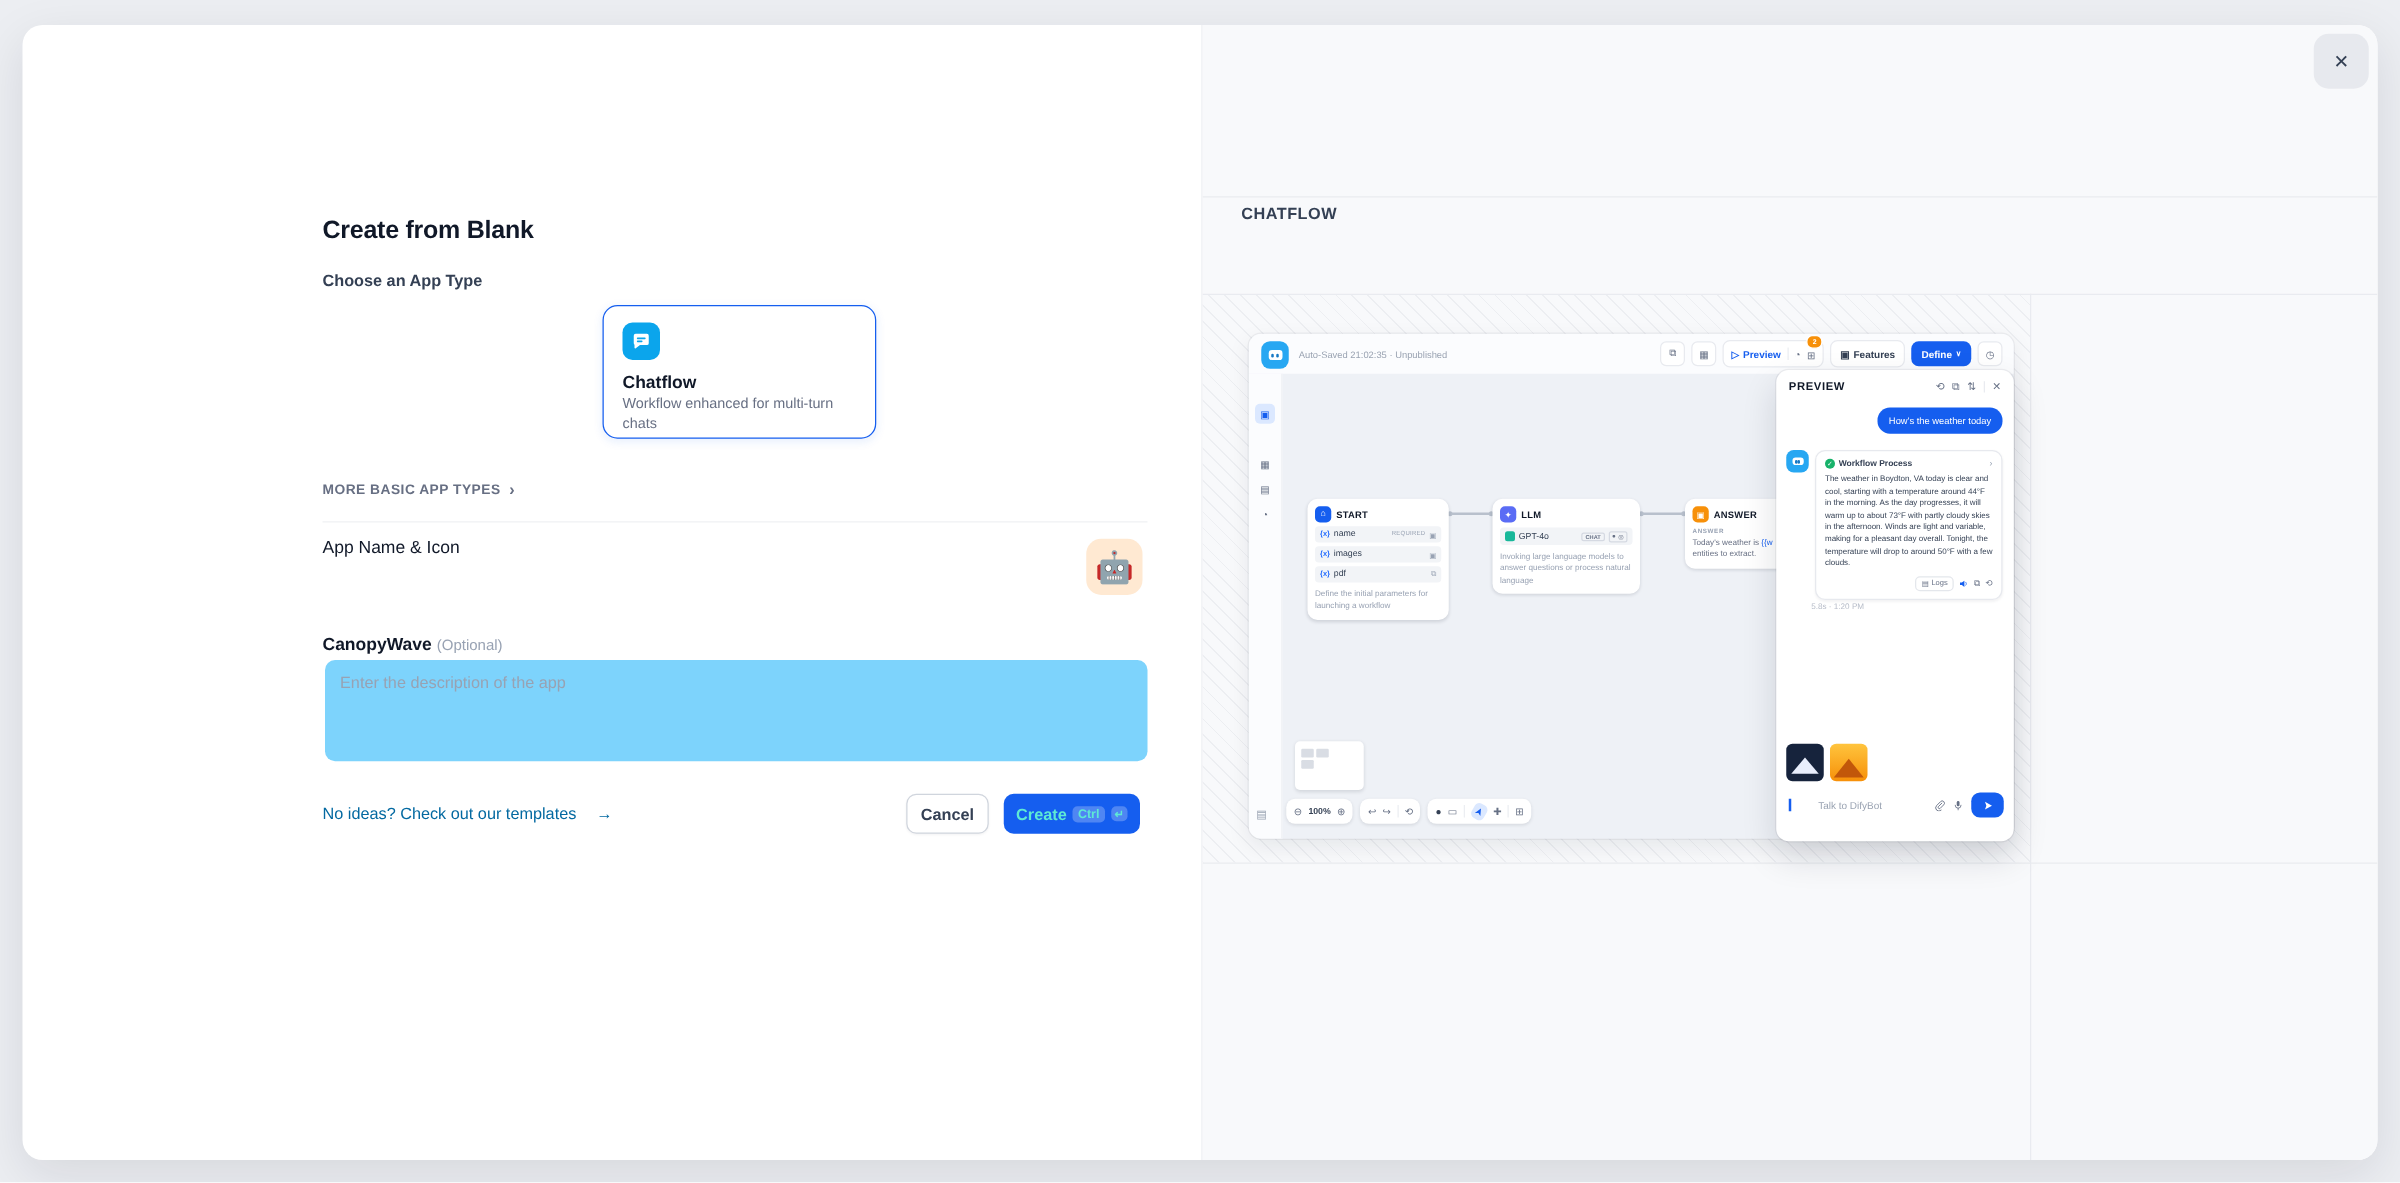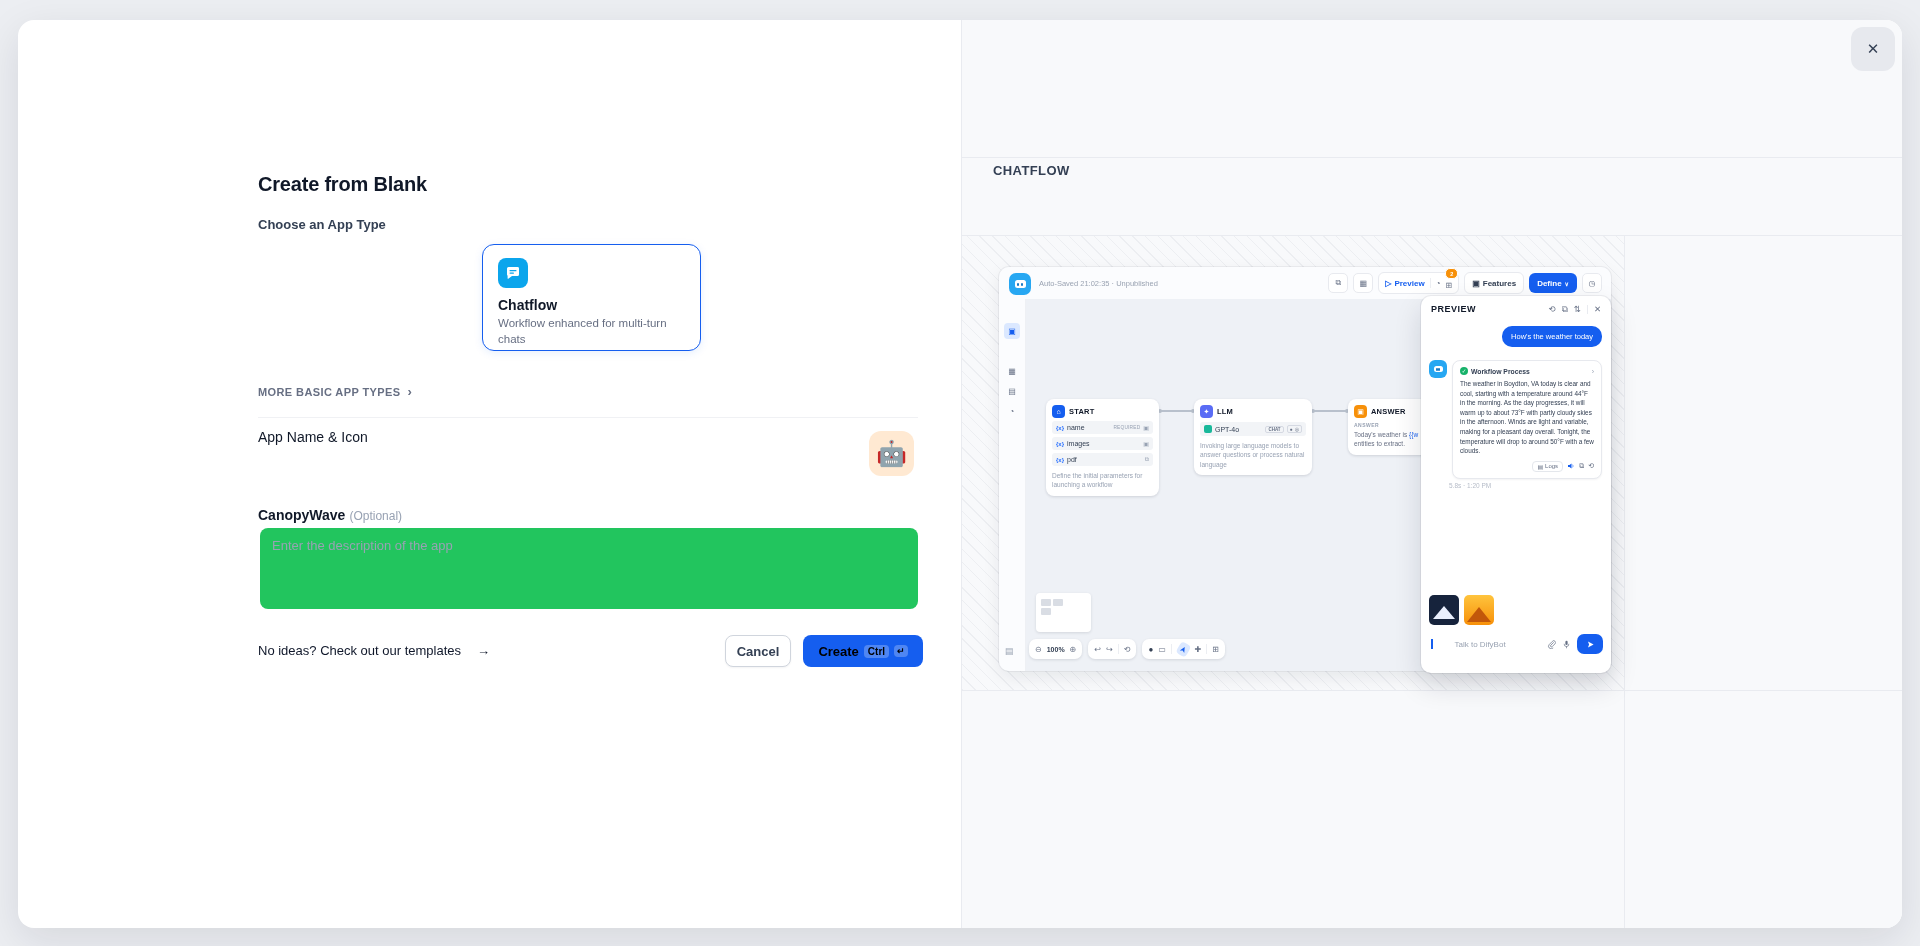--- a/index.html
+++ b/index.html
@@ -20,25 +20,25 @@
   .type-desc{margin-top:3px;font-size:11.5px;line-height:1.35;color:#676f83;width:175px;}
   .more-link{position:absolute;left:240px;top:366px;font-size:11px;font-weight:600;letter-spacing:.4px;color:#676f83;display:flex;gap:7px;align-items:center;cursor:pointer;}
   .more-link .chev{font-size:13px;line-height:10px;}
   .divider{position:absolute;left:240px;top:397px;width:660px;height:1px;background:#f0f1f4;}
   .name-label{position:absolute;left:240px;top:409px;font-size:14px;font-weight:400;color:#101828;}
   .text-input{position:absolute;left:242px;top:433px;width:591px;height:32px;border:1px solid #e0e3ea;border-radius:8px;background:#fff;display:flex;align-items:center;padding:0 12px;box-sizing:border-box;font-size:13px;color:#101828;box-shadow:0 1px 2px rgba(16,24,40,.04);cursor:text;}
   .caret{display:inline-block;width:1.5px;height:15px;background:#155eef;margin-left:1px;}
   .avatar{position:absolute;left:851px;top:411px;width:45px;height:45px;border-radius:12px;background:#ffe9d2;display:flex;align-items:center;justify-content:center;font-size:25px;cursor:pointer;}
   .desc-label{position:absolute;left:240px;top:487px;font-size:14px;font-weight:700;color:#101828;}
   .desc-label .opt{font-weight:400;font-size:12px;color:#98a2b3;margin-left:4px;}
-  .desc-area{position:absolute;left:242px;top:508px;width:658px;height:81px;background:#22c55e;border:none;border-radius:8px;padding:10px 12px;box-sizing:border-box;font-family:"Liberation Sans",sans-serif;font-size:13px;color:#101828;resize:none;outline:none;}
+  .desc-area{position:absolute;left:242px;top:508px;width:658px;height:81px;background:#7dd3fc;border:none;border-radius:8px;padding:10px 12px;box-sizing:border-box;font-family:"Liberation Sans",sans-serif;font-size:13px;color:#101828;resize:none;outline:none;}
   .desc-area::placeholder{color:#98a2b3;}
-  .templates-link{position:absolute;left:240px;top:623px;font-size:13px;color:#0f172a;display:flex;gap:16px;align-items:center;cursor:pointer;}
+  .templates-link{position:absolute;left:240px;top:623px;font-size:13px;color:#0369a1;display:flex;gap:16px;align-items:center;cursor:pointer;}
   .btn-cancel{position:absolute;left:707px;top:615px;width:66px;height:32px;border-radius:8px;border:1px solid #d0d5dd;background:#fff;font-family:inherit;font-size:13px;font-weight:600;color:#344054;cursor:pointer;box-shadow:0 1px 2px rgba(16,24,40,.05);}
-  .btn-create{position:absolute;left:785px;top:615px;width:120px;height:32px;border-radius:8px;border:none;background:#155eef;color:#000000;font-family:inherit;font-size:13px;font-weight:600;cursor:pointer;display:flex;align-items:center;justify-content:center;gap:5px;}
+  .btn-create{position:absolute;left:785px;top:615px;width:109px;height:32px;border-radius:8px;border:none;background:#155eef;color:#5eead4;font-family:inherit;font-size:13px;font-weight:600;cursor:pointer;display:flex;align-items:center;justify-content:center;gap:5px;}
   .btn-create kbd{font-family:inherit;background:rgba(255,255,255,.25);border-radius:4px;font-size:10px;padding:1px 4px;font-weight:600;}
   .btn-create kbd.ret{font-size:9px;padding:1px 3px;}
   
   .preview-col{position:absolute;left:943px;top:0;right:0;bottom:0;background:#f8f9fb;border-left:1px solid #e9ebf0;border-radius:0 16px 16px 0;overflow:hidden;}
   .hr{position:absolute;left:0;right:0;height:1px;background:#e9ebf0;}
   .hr1{top:137px;}.hr2{top:215px;}.hr3{top:670px;}
   .vline{position:absolute;left:662px;top:215px;bottom:0;width:1px;background:#e9ebf0;}
   .hatch{position:absolute;left:0;top:216px;width:662px;height:454px;background:repeating-linear-gradient(45deg,rgba(102,112,133,.08) 0,rgba(102,112,133,.08) 1px,transparent 1px,transparent 9px);}
   .pv-head{position:absolute;left:31px;top:143px;font-size:13px;font-weight:800;color:#344054;letter-spacing:.4px;}
   .pv-sub{position:absolute;left:31px;top:162px;width:345px;font-size:13px;line-height:1.45;color:#676f83;}

